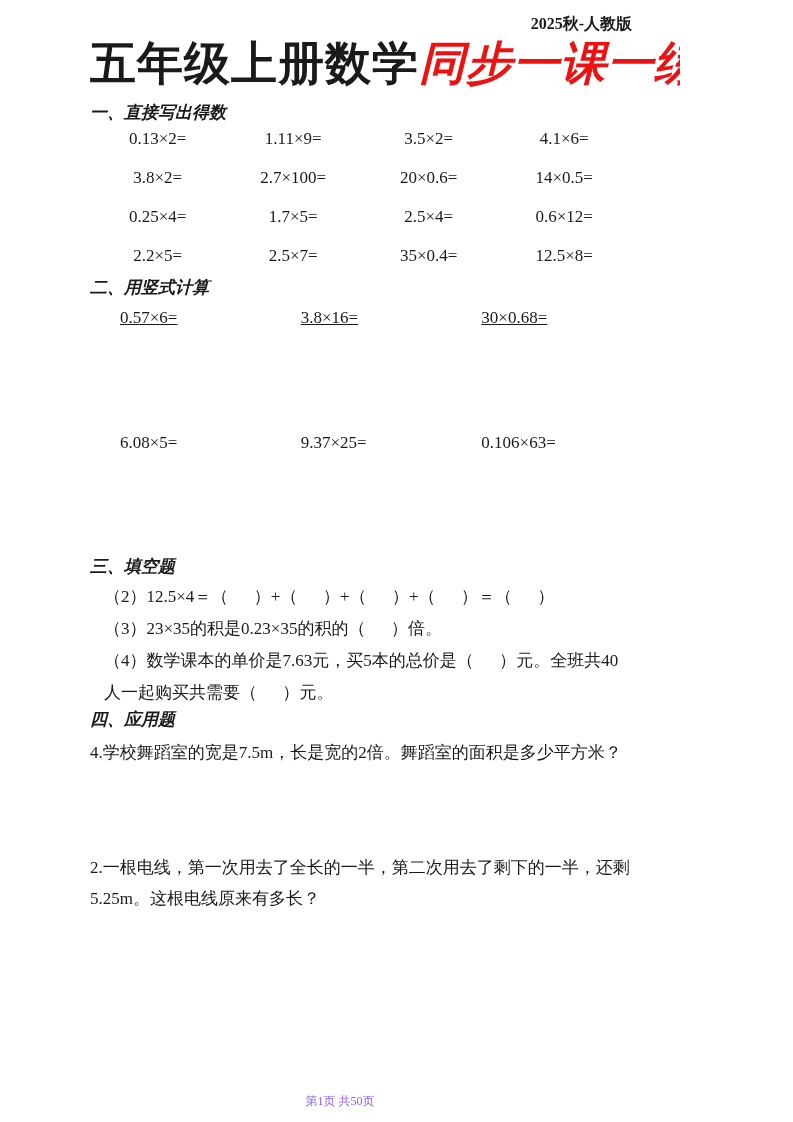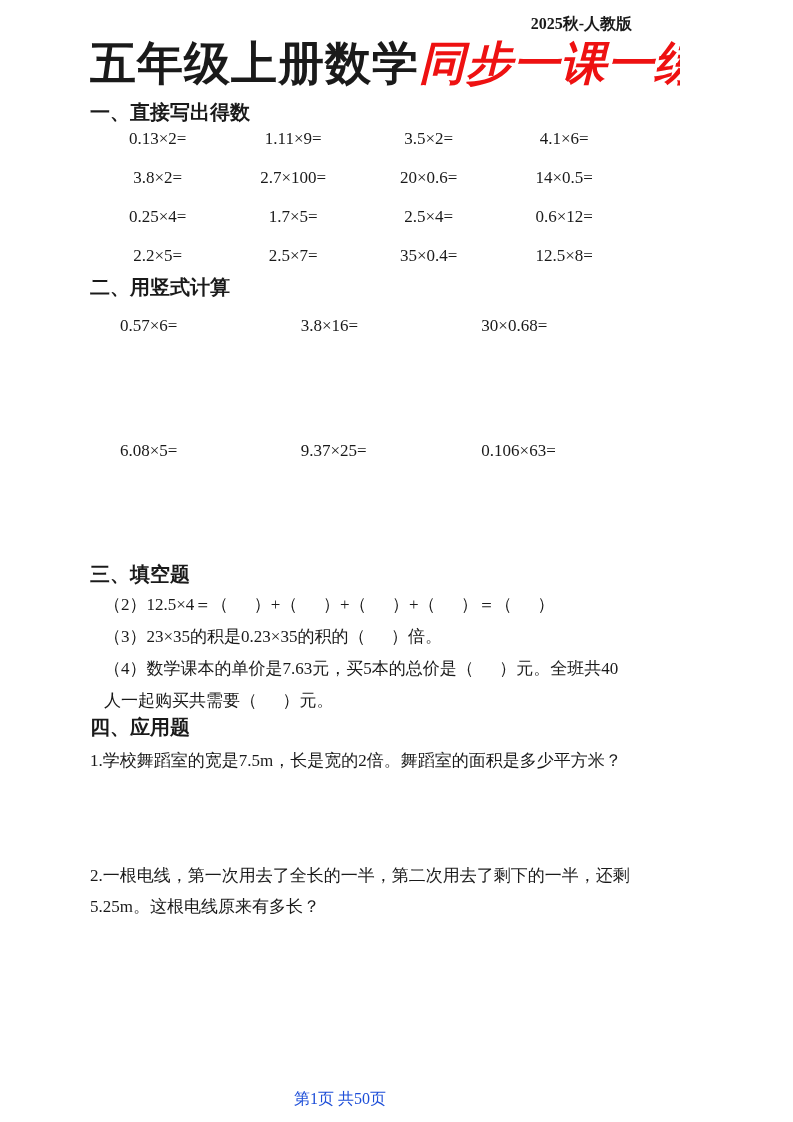--- a/index.html
+++ b/index.html
@@ -38,22 +38,23 @@
   .title .red { color: #ee1111; font-style: italic; }
   .subtitle {
     margin-top: 6px;
     text-align: center;
     font-size: 16px;
     line-height: 20px;
   }
   .sec-heading {
     font-family: "Liberation Sans", "DejaVu Sans", sans-serif;
     font-weight: bold;
-    font-size: 20px;
+    font-size: 17px;
     line-height: 21px;
+    font-style: italic;
   }
   .h-oral     { margin-top: 14px; }
   .h-vertical { margin-top: 12px; }
   .grid4 {
     margin-top: 6px;
     display: grid;
     grid-template-columns: repeat(4, 1fr);
     row-gap: 20px;
   }
   .grid4 .eq {
@@ -64,21 +65,21 @@
   .grid3 {
     display: grid;
     grid-template-columns: repeat(3, 1fr);
   }
   .grid3 .eq {
     text-align: left;
     padding-left: 30px;
     font-size: 17px;
     line-height: 20px;
   }
-  .vrow1 { margin-top: 18px; margin-bottom: 105px; }
+  .vrow1 { margin-top: 10px; margin-bottom: 105px; text-decoration: underline; }
   .vrow2 { margin-bottom: 103px; }
   .fill-items { margin-top: 4px; }
   .fill-item {
     margin: 0;
     padding-left: 14px;
     font-size: 17px;
     line-height: 32px;
     white-space: pre-wrap;
   }
   .word-problem {
@@ -88,22 +89,22 @@
     white-space: pre-wrap;
   }
   .wp1 { margin-top: 7px; }
   .wp2 { margin-top: 84px; }
   .footer {
     position: absolute;
     left: 0;
     bottom: 12px;
     width: 100%;
     text-align: center;
-    font-size: 16px;
-    color: #1d4ed8;
+    font-size: 12px;
+    color: #8b5cf6;
   }
 </style>
 </head>
 <body>
 
 <div class="page">
 
   <div class="edition-tag">2025秋-人教版</div>
 
   <div class="title"><span>五年级上册数学</span><span class="red">同步一课一练</span></div>
@@ -142,18 +143,18 @@
   </div>
 
   <div class="sec-heading">三、填空题</div>
   <div class="fill-items">
     <p class="fill-item">（2）12.5×4＝（      ）+（      ）+（      ）+（      ）＝（      ）</p>
     <p class="fill-item">（3）23×35的积是0.23×35的积的（      ）倍。</p>
     <p class="fill-item">（4）数学课本的单价是7.63元，买5本的总价是（      ）元。全班共40人一起购买共需要（      ）元。</p>
   </div>
 
   <div class="sec-heading">四、应用题</div>
-  <p class="word-problem wp1">1.学校舞蹈室的宽是7.5m，长是宽的2倍。舞蹈室的面积是多少平方米？</p>
+  <p class="word-problem wp1">4.学校舞蹈室的宽是7.5m，长是宽的2倍。舞蹈室的面积是多少平方米？</p>
   <p class="word-problem wp2">2.一根电线，第一次用去了全长的一半，第二次用去了剩下的一半，还剩5.25m。这根电线原来有多长？</p>
 
   <div class="footer">第1页 共50页</div>
 
 </div>
 
 </body></html>

